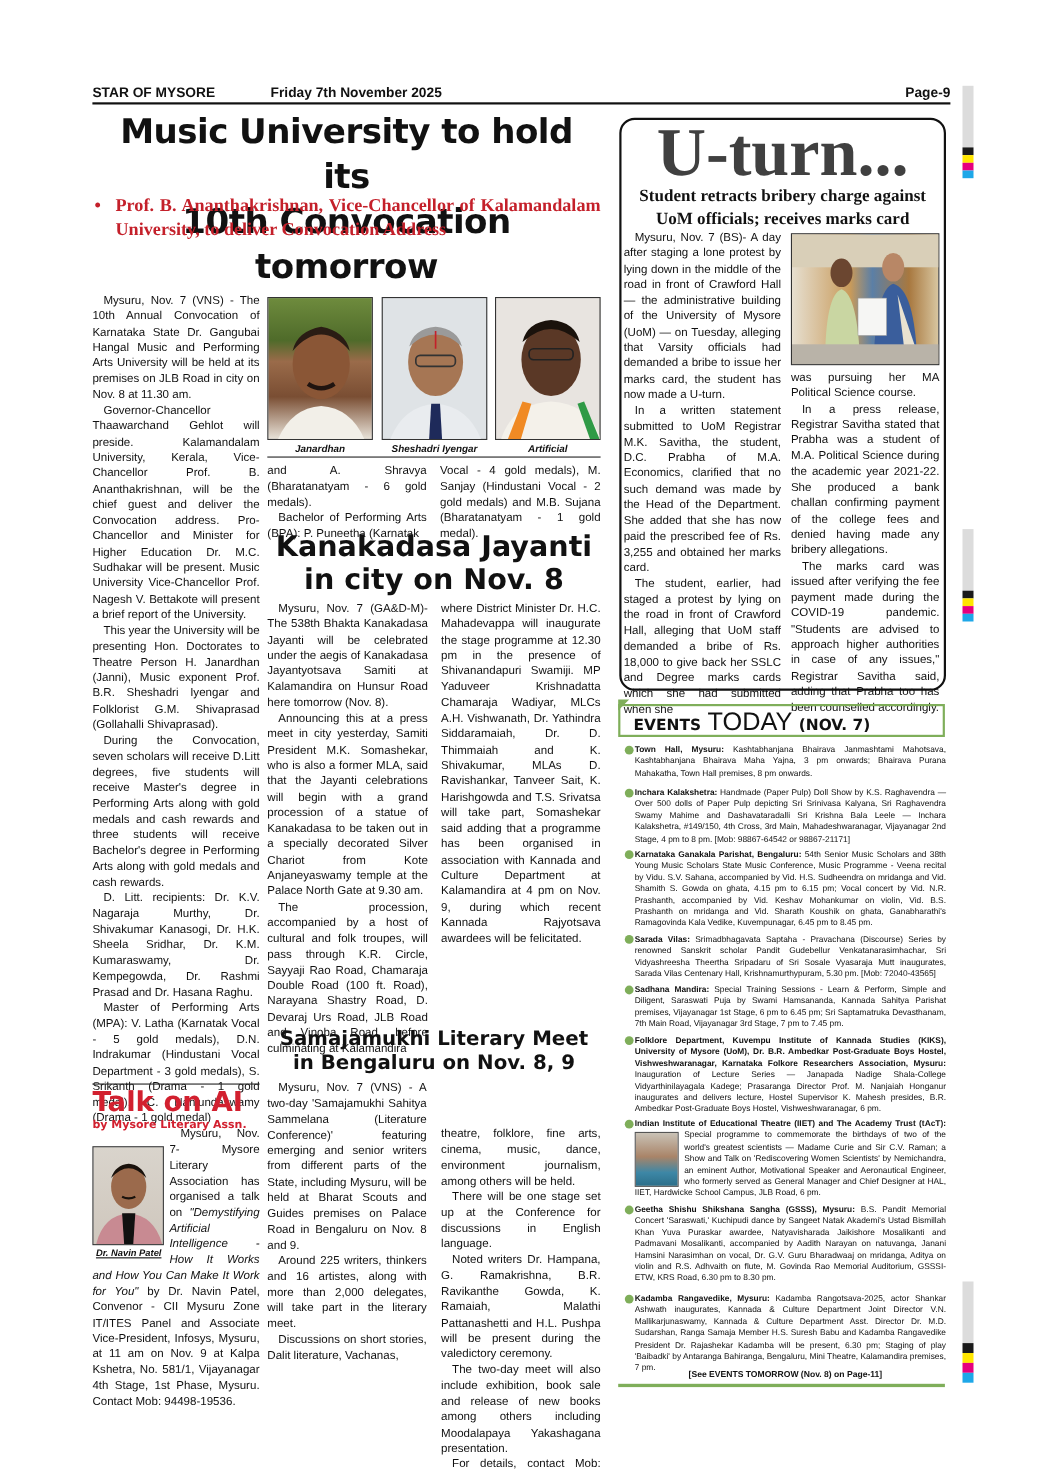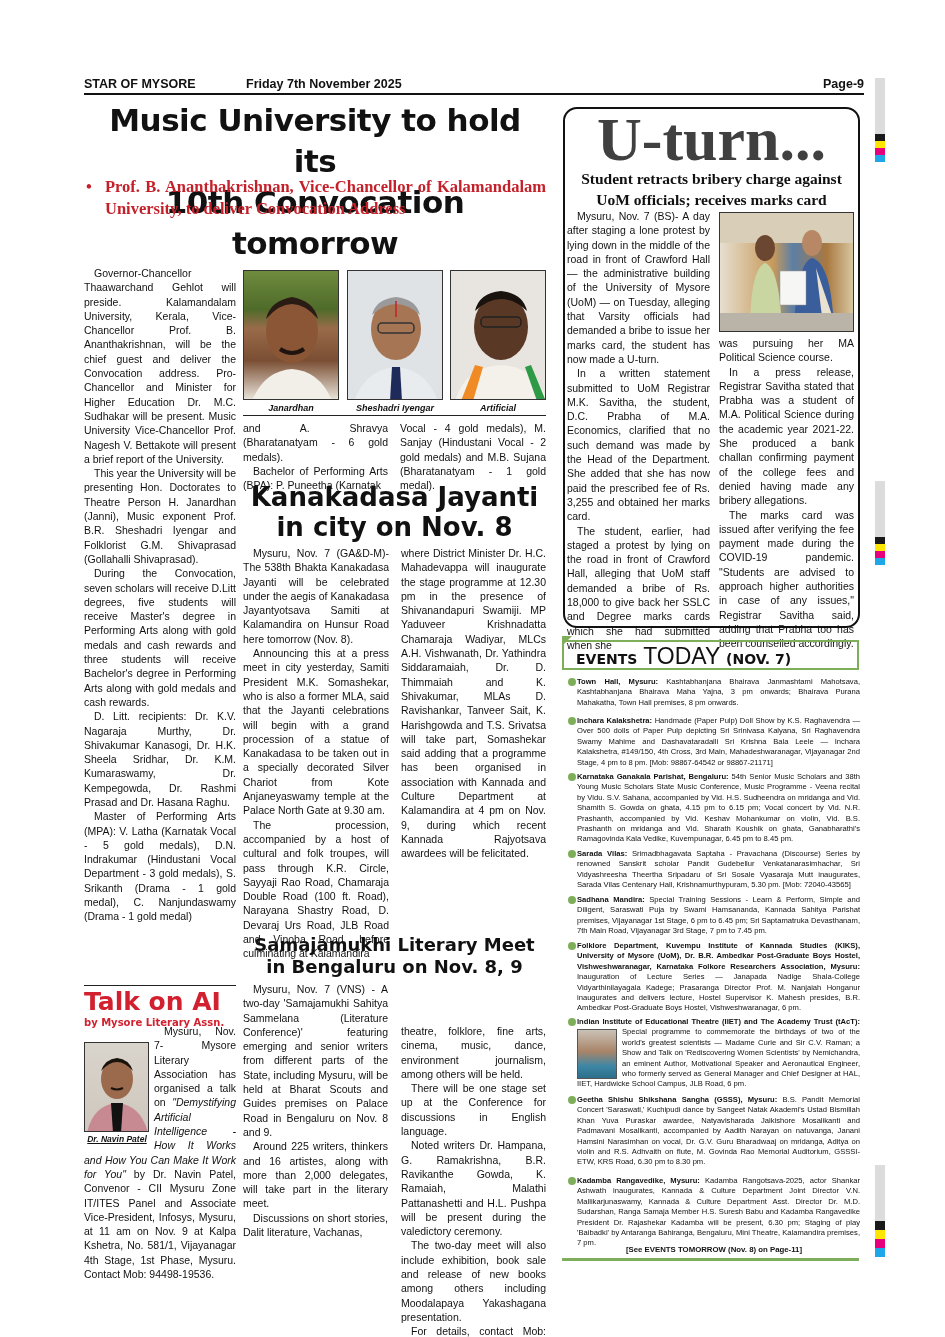--- a/index.html
+++ b/index.html
@@ -52,20 +52,21 @@
 
 <div class="abs h1" data-name="lead-headline">
   <div data-name="lead-headline-line1">Music University to hold its</div>
   <div data-name="lead-headline-line2">10th Convocation tomorrow</div>
 </div>
 <ul class="abs bullets" data-name="lead-bullets">
   <li data-name="lead-bullet">Prof. B. Ananthakrishnan, Vice-Chancellor of Kalamandalam University, to deliver Convocation Address</li>
 </ul>
 
 <div class="abs col" style="left:84px;top:266px;width:152px;" data-name="lead-column-1">
+  <p data-name="paragraph">Mysuru, Nov. 7 (VNS) - The 10th Annual Convocation of Karnataka State Dr. Gangubai Hangal Music and Performing Arts University will be held at its premises on JLB Road in city on Nov. 8 at 11.30 am.</p>
   <p data-name="paragraph">Governor-Chancellor Thaawarchand Gehlot will preside. Kalamandalam University, Kerala, Vice-Chancellor Prof. B. Ananthakrishnan, will be the chief guest and deliver the Convocation address. Pro-Chancellor and Minister for Higher Education Dr. M.C. Sudhakar will be present. Music University Vice-Chancellor Prof. Nagesh V. Bettakote will present a brief report of the University.</p>
   <p data-name="paragraph">This year the University will be presenting Hon. Doctorates to Theatre Person H. Janardhan (Janni), Music exponent Prof. B.R. Sheshadri Iyengar and Folklorist G.M. Shivaprasad (Gollahalli Shivaprasad).</p>
   <p data-name="paragraph">During the Convocation, seven scholars will receive D.Litt degrees, five students will receive Master's degree in Performing Arts along with gold medals and cash rewards and three students will receive Bachelor's degree in Performing Arts along with gold medals and cash rewards.</p>
   <p data-name="paragraph"><b data-name="dlitt-label">D. Litt. recipients:</b> <span data-name="dlitt-text">Dr. K.V. Nagaraja Murthy, Dr. Shivakumar Kanasogi, Dr. H.K. Sheela Sridhar, Dr. K.M. Kumaraswamy, Dr. Kempegowda, Dr. Rashmi Prasad and Dr. Hasana Raghu.</span></p>
   <p data-name="paragraph"><b data-name="mpa-label">Master of Performing Arts (MPA):</b> <span data-name="mpa-text">V. Latha (Karnatak Vocal - 5 gold medals), D.N. Indrakumar (Hindustani Vocal Department - 3 gold medals), S. Srikanth (Drama - 1 gold medal), C. Nanjundaswamy (Drama - 1 gold medal)</span></p>
 </div>
 
 <div class="abs photos" data-name="portrait-row">
   <div class="photo" style="left:0;background:linear-gradient(180deg,#6e8b3d 0%,#4f6b2a 30%,#9a6b4a 45%,#7a4e33 70%,#e8e2d8 100%);" data-name="portrait-janardhan">
     <svg width="96" height="130" viewBox="0 0 96 130" data-name="person-silhouette-icon">

